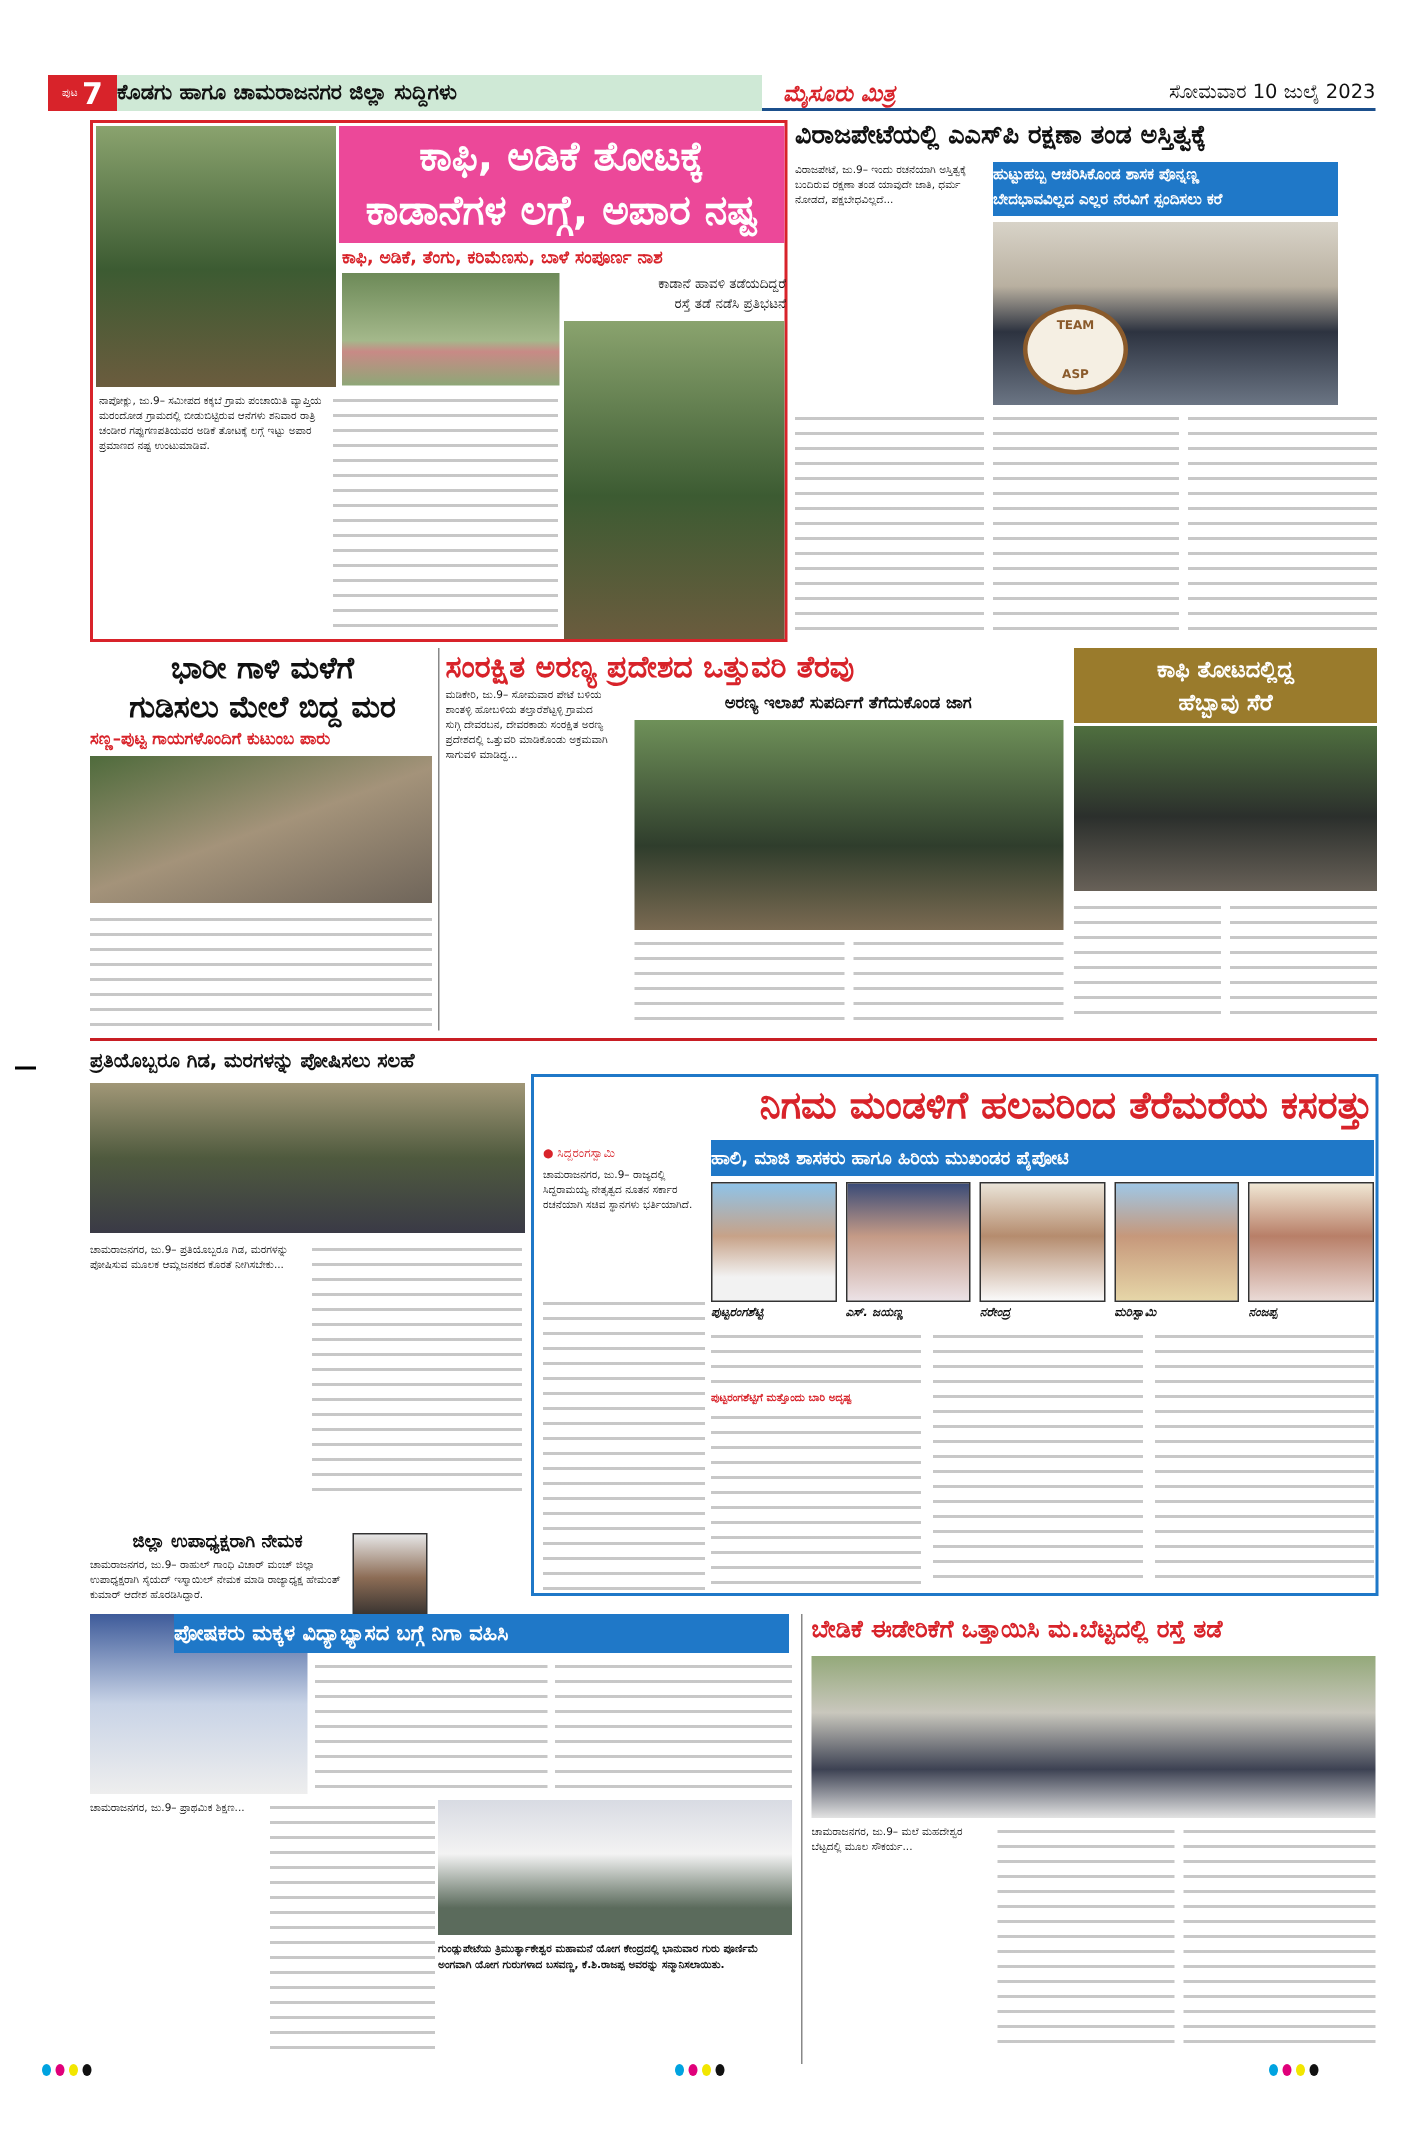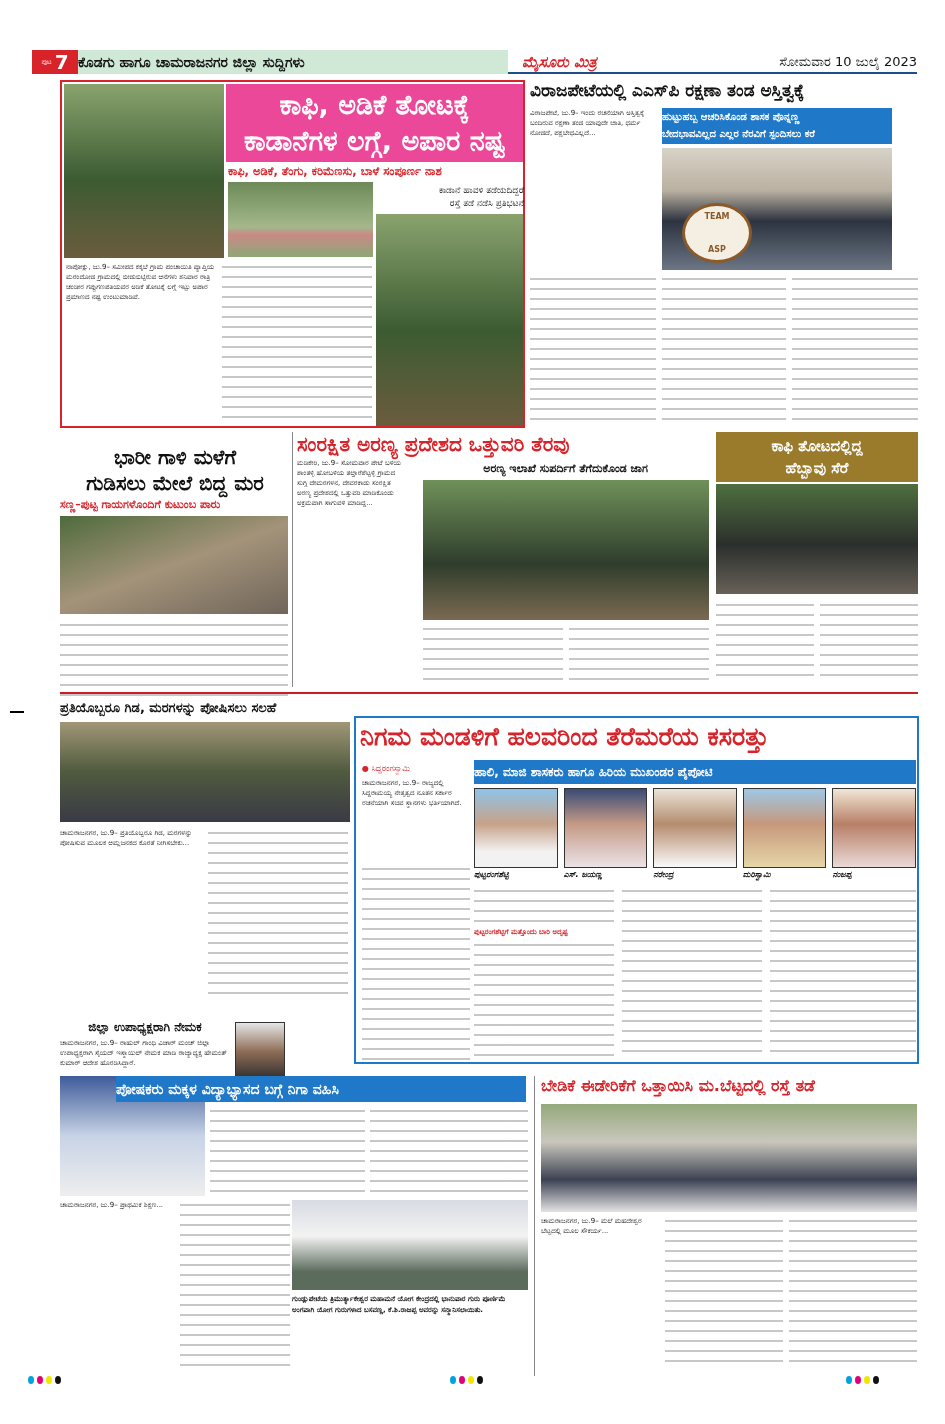--- a/index.html
+++ b/index.html
@@ -74,33 +74,33 @@
     <div class="abs" style="left:20px;top:55px;width:70px;height:60px;border-radius:50%;border:3px solid #8a5a2b;background:#f5efe3;font-size:8px;font-weight:bold;color:#8a5a2b;text-align:center;padding-top:6px;">
       <div>TEAM</div>
       <div style="margin-top:24px;">ASP</div>
     </div>
   </div>
   <div class="abs text-block" style="left:0;top:194px;width:126px;height:150px;"></div>
   <div class="abs text-block" style="left:132px;top:194px;width:124px;height:150px;"></div>
   <div class="abs text-block" style="left:262px;top:194px;width:126px;height:150px;"></div>
 </div>
 
-<div class="abs" style="left:60px;top:444px;width:230px;height:255px;padding-left:37px;">
+<div class="abs" style="left:60px;top:432px;width:230px;height:255px;padding-left:37px;">
   <div class="abs" style="left:0;top:0;width:230px;font-size:20px;font-weight:bold;text-align:center;line-height:26px;">
     <div>ಭಾರೀ ಗಾಳಿ ಮಳೆಗೆ</div>
     <div>ಗುಡಿಸಲು ಮೇಲೆ ಬಿದ್ದ ಮರ</div>
   </div>
   <div class="abs hl-red" style="left:0;top:54px;width:230px;font-size:11px;">ಸಣ್ಣ–ಪುಟ್ಟ ಗಾಯಗಳೊಂದಿಗೆ ಕುಟುಂಬ ಪಾರು</div>
   <div class="abs photo forest" style="left:0;top:72px;width:228px;height:98px;background:linear-gradient(160deg,#4f6b3c,#a4937a 50%,#6f655a);"></div>
   <div class="abs text-block" style="left:0;top:176px;width:228px;height:78px;"></div>
 </div>
 
 <div class="abs" style="left:292px;top:432px;width:420px;height:255px;border-left:1px solid #888;">
   <div class="abs hl-red" style="left:4px;top:0;width:420px;font-size:20px;white-space:nowrap;">ಸಂರಕ್ಷಿತ ಅರಣ್ಯ ಪ್ರದೇಶದ ಒತ್ತುವರಿ ತೆರವು</div>
-  <div class="abs" style="left:4px;top:26px;width:110px;height:225px;font-size:7px;line-height:10px;overflow:hidden;">ಮಡಿಕೇರಿ, ಜು.9– ಸೋಮವಾರ ಪೇಟೆ ಬಳಿಯ ಶಾಂತಳ್ಳಿ ಹೋಬಳಿಯ ತಲ್ತಾರೆಶೆಟ್ಟಳ್ಳಿ ಗ್ರಾಮದ ಸುಗ್ಗಿ ದೇಮರಗಳನ, ದೇವರಕಾಡು ಸಂರಕ್ಷಿತ ಅರಣ್ಯ ಪ್ರದೇಶದಲ್ಲಿ ಒತ್ತುವರಿ ಮಾಡಿಕೊಂಡು ಅಕ್ರಮವಾಗಿ ಸಾಗುವಳಿ ಮಾಡಿದ್ದ...</div>
+  <div class="abs" style="left:4px;top:26px;width:110px;height:225px;font-size:7px;line-height:10px;overflow:hidden;">ಮಡಿಕೇರಿ, ಜು.9– ಸೋಮವಾರ ಪೇಟೆ ಬಳಿಯ ಶಾಂತಳ್ಳಿ ಹೋಬಳಿಯ ತಲ್ತಾರೆಶೆಟ್ಟಳ್ಳಿ ಗ್ರಾಮದ ಸುಗ್ಗಿ ದೇವರಬನ, ದೇವರಕಾಡು ಸಂರಕ್ಷಿತ ಅರಣ್ಯ ಪ್ರದೇಶದಲ್ಲಿ ಒತ್ತುವರಿ ಮಾಡಿಕೊಂಡು ಅಕ್ರಮವಾಗಿ ಸಾಗುವಳಿ ಮಾಡಿದ್ದ...</div>
   <div class="abs" style="left:130px;top:30px;width:285px;font-size:11px;font-weight:bold;text-align:center;">ಅರಣ್ಯ ಇಲಾಖೆ ಸುಪರ್ದಿಗೆ ತೆಗೆದುಕೊಂಡ ಜಾಗ</div>
   <div class="abs photo forest" style="left:130px;top:48px;width:286px;height:140px;background:linear-gradient(180deg,#6f9159,#2f3d2c 60%,#7a6a52);"></div>
   <div class="abs text-block" style="left:130px;top:192px;width:140px;height:60px;"></div>
   <div class="abs text-block" style="left:276px;top:192px;width:140px;height:60px;"></div>
 </div>
 
 <div class="abs" style="left:716px;top:432px;width:202px;height:255px;">
   <div class="abs hl-gold-box" style="left:0;top:0;width:202px;height:50px;font-size:15px;line-height:22px;padding-top:3px;">
     <div>ಕಾಫಿ ತೋಟದಲ್ಲಿದ್ದ</div>
     <div>ಹೆಬ್ಬಾವು ಸೆರೆ</div>
@@ -120,21 +120,21 @@
   <div class="abs text-block" style="left:148px;top:128px;width:140px;height:170px;"></div>
 </div>
 
 <div class="abs" style="left:60px;top:1020px;width:230px;height:70px;">
   <div class="abs" style="left:0;top:0;width:170px;font-size:12px;font-weight:bold;text-align:center;">ಜಿಲ್ಲಾ ಉಪಾಧ್ಯಕ್ಷರಾಗಿ ನೇಮಕ</div>
   <div class="abs" style="left:0;top:18px;width:170px;height:46px;font-size:7px;line-height:10px;overflow:hidden;">ಚಾಮರಾಜನಗರ, ಜು.9– ರಾಹುಲ್ ಗಾಂಧಿ ವಿಚಾರ್ ಮಂಚ್ ಜಿಲ್ಲಾ ಉಪಾಧ್ಯಕ್ಷರಾಗಿ ಸೈಯದ್ ಇಸ್ಮಾಯಿಲ್ ನೇಮಕ ಮಾಡಿ ರಾಜ್ಯಾಧ್ಯಕ್ಷ ಹೇಮಂತ್ ಕುಮಾರ್ ಆದೇಶ ಹೊರಡಿಸಿದ್ದಾರೆ.</div>
   <div class="abs photo portrait" style="left:175px;top:2px;width:50px;height:60px;background:linear-gradient(180deg,#e6e6e6,#8c6c55 50%,#2a2a2a);"></div>
 </div>
 
 <div class="abs border-blue" style="left:354px;top:716px;width:565px;height:348px;">
-  <div class="abs hl-red" style="left:4px;top:4px;width:555px;font-size:25px;white-space:nowrap;text-align:left;">ನಿಗಮ ಮಂಡಳಿಗೆ ಹಲವರಿಂದ ತೆರೆಮರೆಯ ಕಸರತ್ತು</div>
+  <div class="abs hl-red" style="left:4px;top:4px;width:555px;font-size:25px;white-space:nowrap;text-align:right;">ನಿಗಮ ಮಂಡಳಿಗೆ ಹಲವರಿಂದ ತೆರೆಮರೆಯ ಕಸರತ್ತು</div>
   <div class="abs" style="left:6px;top:46px;width:108px;font-size:8px;color:#d8232a;">
     <span>●</span>
     <span>ಸಿದ್ದರಂಗಸ್ವಾಮಿ</span>
   </div>
   <div class="abs" style="left:6px;top:60px;width:108px;height:80px;font-size:7px;line-height:10px;overflow:hidden;">ಚಾಮರಾಜನಗರ, ಜು.9– ರಾಜ್ಯದಲ್ಲಿ ಸಿದ್ದರಾಮಯ್ಯ ನೇತೃತ್ವದ ನೂತನ ಸರ್ಕಾರ ರಚನೆಯಾಗಿ ಸಚಿವ ಸ್ಥಾನಗಳು ಭರ್ತಿಯಾಗಿದೆ.</div>
   <div class="abs hl-blue-box" style="left:118px;top:42px;width:442px;height:24px;font-size:12px;line-height:24px;">ಹಾಲಿ, ಮಾಜಿ ಶಾಸಕರು ಹಾಗೂ ಹಿರಿಯ ಮುಖಂಡರ ಪೈಪೋಟಿ</div>
   <div class="abs" style="left:118px;top:70px;width:442px;height:80px;display:flex;gap:6px;">
     <div class="photo portrait" style="flex:1;"></div>
     <div class="photo portrait" style="flex:1;background:linear-gradient(180deg,#3a4b77,#c49a86 45%,#ece2e6);"></div>
     <div class="photo portrait" style="flex:1;background:linear-gradient(180deg,#eae4d8,#b58c6e 45%,#fafafa);"></div>

